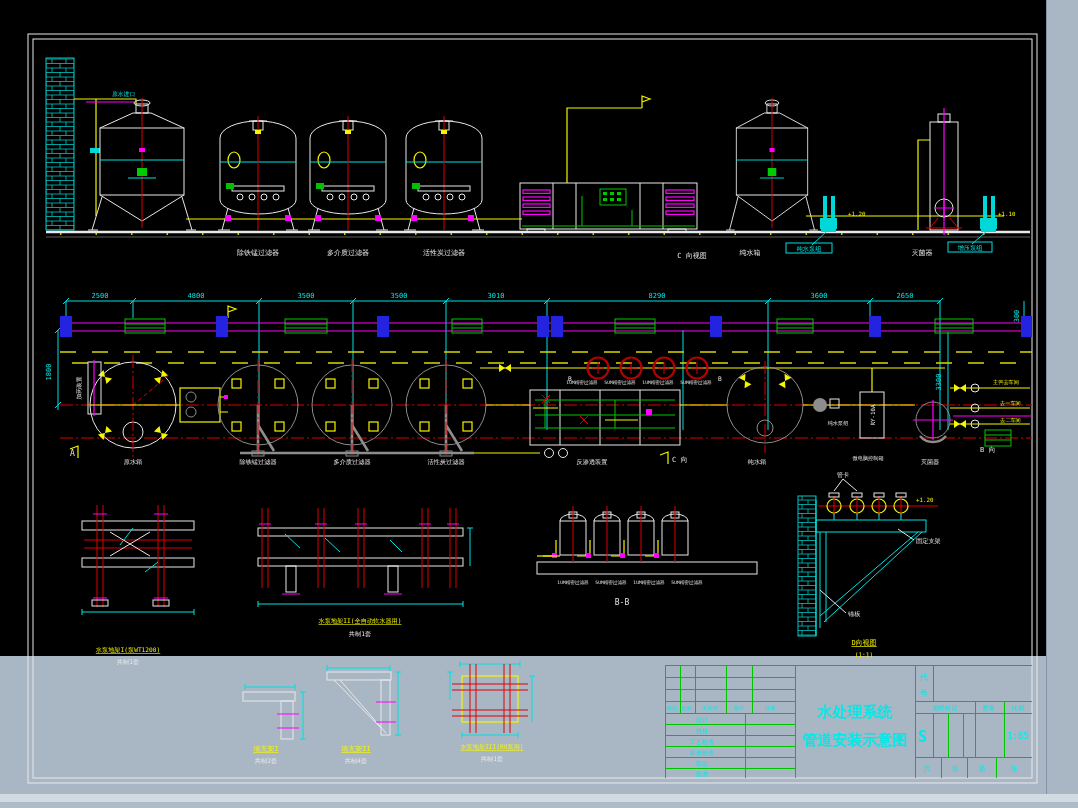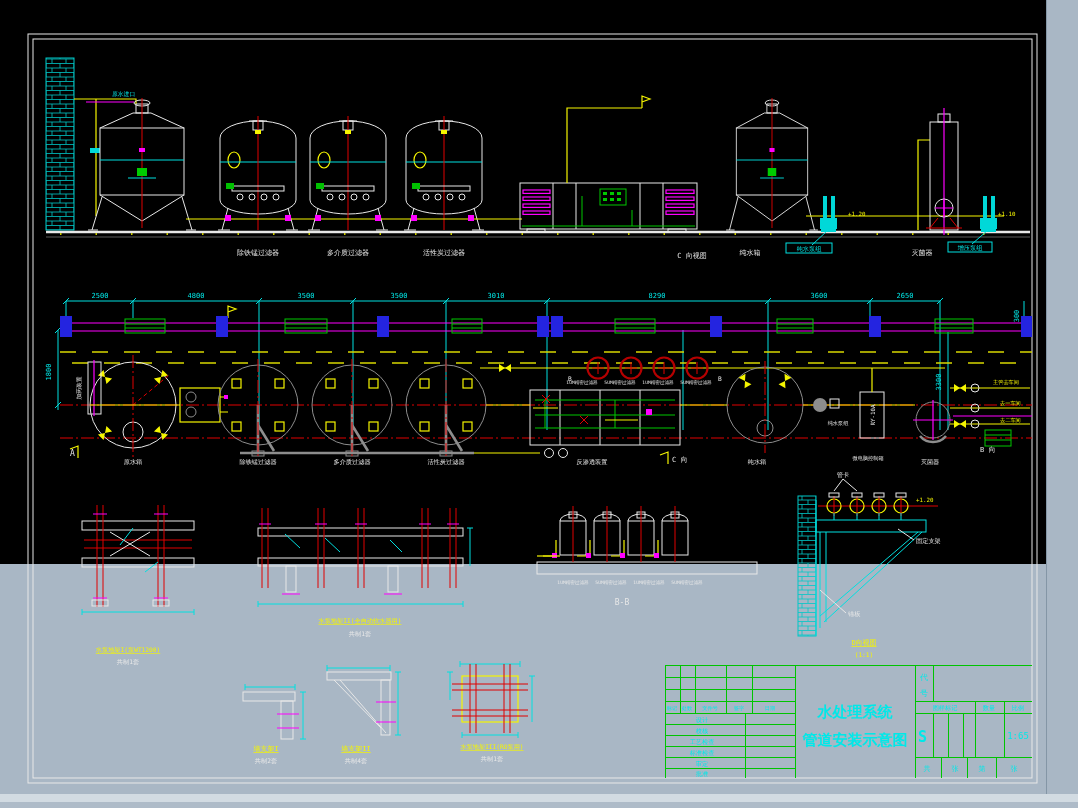--- a/index.html
+++ b/index.html
@@ -1,21 +1,21 @@
 <!DOCTYPE html>
 <html><head>
 <meta charset="utf-8">
 <style>
   html,body{margin:0;padding:0;}
   body{
     width:1078px;height:808px;position:relative;overflow:hidden;
     background:#a9b7c5;
     font-family:"DejaVu Sans Mono","Liberation Sans",sans-serif;
   }
-  #canvas{position:absolute;left:0;top:0;width:1046px;height:564px;background:#000;}
+  #canvas{position:absolute;left:0;top:0;width:1046px;height:656px;background:#000;}
   #strip1{position:absolute;left:0;top:794px;width:1078px;height:8px;background:#d2dbe2;}
   #strip2{position:absolute;left:0;top:802px;width:1078px;height:6px;background:#aebbc8;}
   #rightband{position:absolute;left:1046px;top:0;width:32px;height:794px;background:#a9b7c5;border-left:1px solid #8496a6;}
   svg text{font-family:"DejaVu Sans Mono","Liberation Sans",sans-serif;}
   .tw{fill:#e8e8e8}.tc{fill:#00e8e8}.ty{fill:#f5f500}
   .f45{font-size:4.6px}.f5{font-size:5.2px}.f55{font-size:5.8px}.f6{font-size:6.2px}
   .f7{font-size:7px}.f8{font-size:8px}.f9{font-size:9px}.f15{font-size:15px;font-weight:bold}
   .mid{text-anchor:middle}
   .lw{stroke:#e8e8e8;fill:none;stroke-width:1}
   .lc{stroke:#00e0e0;fill:none;stroke-width:1}

